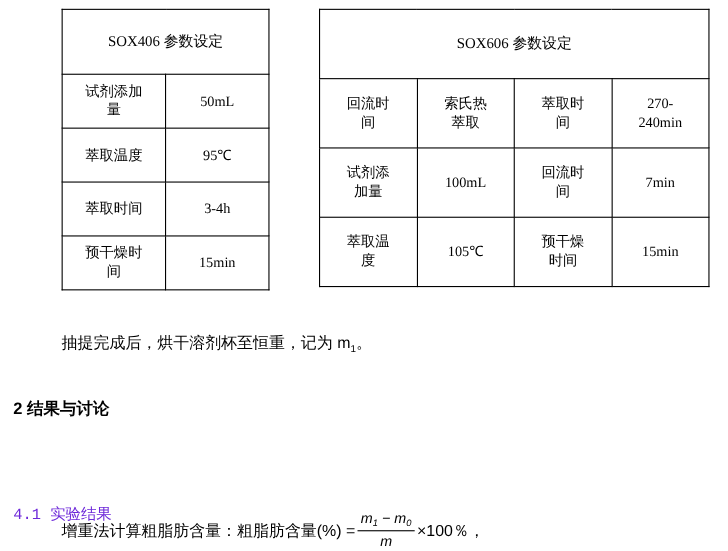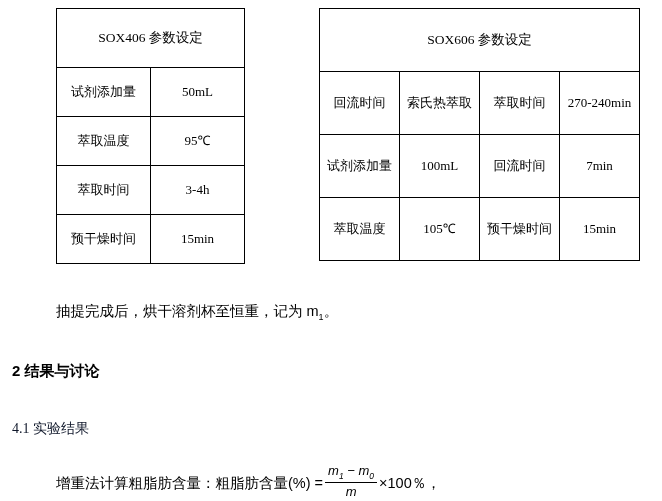--- a/index.html
+++ b/index.html
@@ -35,21 +35,21 @@
     table-layout: fixed;
     background: #fff;
   }
   table.doc-table td {
     border: 1px solid #000;
     text-align: center;
     vertical-align: middle;
     font-family: "Liberation Serif", serif;
     font-size: 13px;
     color: #000;
-    padding: 2px 5px;
+    padding: 2px 18px;
     line-height: 1.3;
   }
   table.doc-table td.title-cell {
     font-size: 13.5px;
   }
 
   
   .tbl-left {
     position: absolute;
     left: 56px;
@@ -61,22 +61,21 @@
   }
   .tbl-left td.title-cell {
     height: 54px;
   }
 
   
   .tbl-right {
     position: absolute;
     left: 290px;
     top: 0;
-    width: 321px;
-    margin-left: 29px;
+    width: 355px;
   }
   .tbl-right td {
     height: 58px;
   }
   .tbl-right td.title-cell {
     height: 58px;
   }
 
   
   .para {
@@ -94,24 +93,25 @@
     left: 12px;
     font-family: "Liberation Sans", sans-serif;
     font-weight: bold;
     font-size: 15px;
     color: #000;
     white-space: nowrap;
   }
   .subheading {
     position: absolute;
     left: 12px;
-    font-family: Liberation Serif, serif;
+    font-family: Liberation Mono, monospace;
     font-size: 14px;
-    color: #0f172a;
-    white-space: nowrap;
+    color: #6d28d9;
+    white-space: nowrap;
+    margin-top: 39px;
   }
   .p1 { top: 302px; }
   .h4 { top: 362px; }
   .sh41 { top: 420px; }
   .p2 { top: 466px; }
 
   sub {
     font-size: 9px;
     vertical-align: sub;
   }

